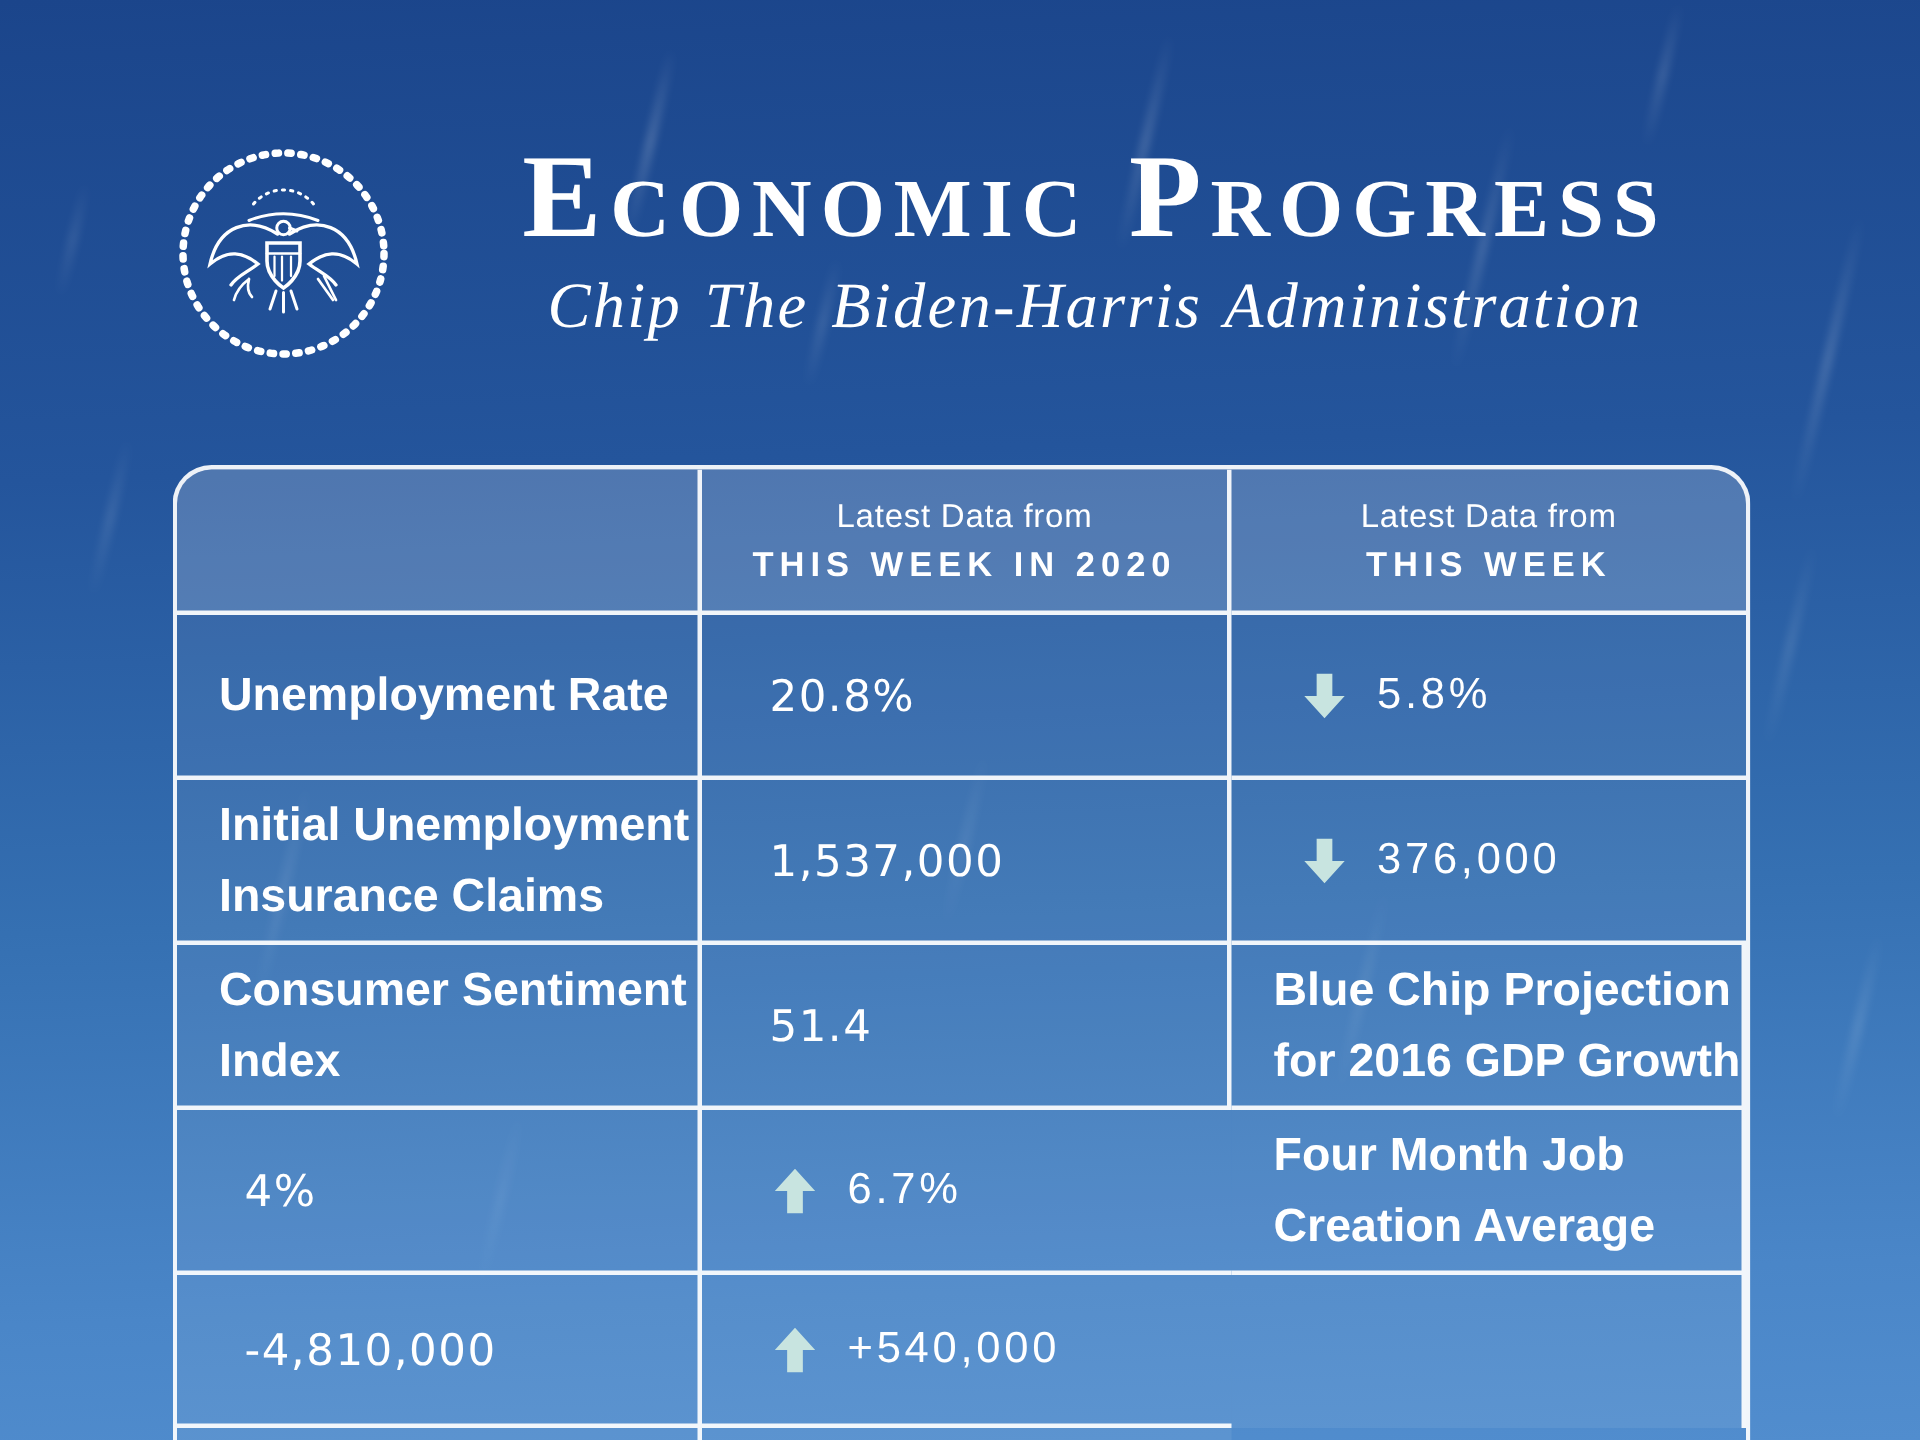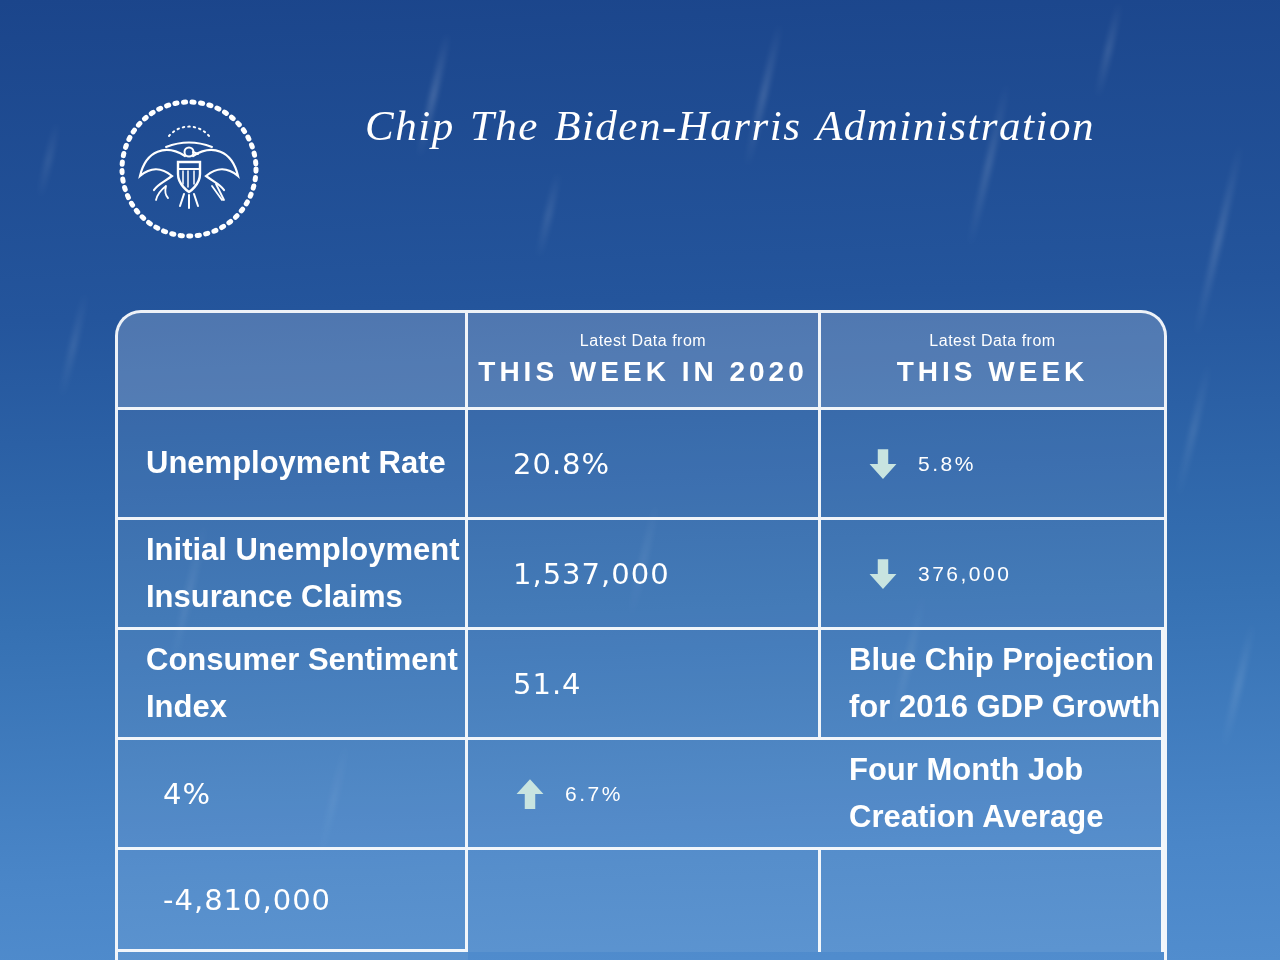--- a/index.html
+++ b/index.html
@@ -41,25 +41,25 @@
     grid-template-rows:97px 110px 110px 110px 110px 102px 1fr;
   }
   .cell{
     box-sizing:border-box;color:#fff;display:flex;align-items:center;
     border-right:3px solid var(--border);border-bottom:3px solid var(--border);
     background:var(--cell-tint);
   }
   .cell.last-col{border-right:none;}
   .cell.filler{border-bottom:none;}
   .cell.hdr{background:var(--header-tint);flex-direction:column;justify-content:center;text-align:center;}
-  .hdr-line1{font-size:16px;letter-spacing:.5px;text-align:center;}
-  .hdr-line2{font-size:28px;font-weight:700;letter-spacing:4px;margin-top:6px;white-space:nowrap;}
+  .hdr-line1{font-size:22px;letter-spacing:.5px;text-align:center;}
+  .hdr-line2{font-size:23px;font-weight:700;letter-spacing:4px;margin-top:6px;white-space:nowrap;}
   .cell.rowlabel{padding-left:28px;font-size:31px;font-weight:700;line-height:1.5;white-space:pre-line;}
   .cell.val2020{padding-left:45px;font-size:29px;letter-spacing:1px;font-family:"DejaVu Sans", sans-serif;}
-  .cell.valnow{padding-left:45px;font-size:21px;letter-spacing:2.5px;}
+  .cell.valnow{padding-left:45px;font-size:29px;letter-spacing:2.5px;}
   .arrow{display:inline-flex;margin-right:18px;}
   .arrow svg{display:block;}
   .trend-down .arrow svg{transform:rotate(180deg);}
   .seal *{vector-effect:non-scaling-stroke;}
 </style>
 </head>
 <body>
 
 <div class="streak" style="left:430px;top:30px;height:130px;opacity:.35"></div>
 <div class="streak" style="left:545px;top:170px;height:90px;opacity:.22"></div>
@@ -97,20 +97,21 @@
     <path d="M69 77 v13 M74 77 v16 M80 77 v13" stroke-width="1.5"></path>
 
     <path d="M70 100 l-4 12 M75 101 l0 13 M80 100 l4 12" stroke-width="2"></path>
 
     <path d="M52 92 q-8 6 -10 14 M52 92 q-2 8 2 12" stroke-width="1.8"></path>
     <path d="M98 92 l10 14 M102 90 l8 16" stroke-width="1.8"></path>
   </g>
 </svg>
 
 <div class="masthead">
+  <div class="title">Economic Progress</div>
   <div class="subtitle">Chip The Biden-Harris Administration</div>
 </div>
 
 <div class="ptable">
 
   <div class="cell hdr"></div>
   <div class="cell hdr">
     <div class="hdr-line1">Latest Data from</div>
     <div class="hdr-line2">THIS WEEK IN 2020</div>
   </div>
@@ -154,17 +155,25 @@
       <svg viewBox="0 0 24 24" width="34" height="34">
           <path d="M12 1.5 L21.5 12 L15.7 12 L15.7 22.5 L8.3 22.5 L8.3 12 L2.5 12 Z" fill="#c8e4e0"></path>
         </svg>
     </span>
     <span>6.7%</span>
   </div>
 
   <div class="cell rowlabel">Four Month Job
 Creation Average</div>
   <div class="cell val2020">-4,810,000</div>
+  <div class="cell valnow last-col trend-up">
+    <span class="arrow">
+      <svg viewBox="0 0 24 24" width="34" height="34">
+          <path d="M12 1.5 L21.5 12 L15.7 12 L15.7 22.5 L8.3 22.5 L8.3 12 L2.5 12 Z" fill="#c8e4e0"></path>
+        </svg>
+    </span>
+    <span>+540,000</span>
+  </div>
 
   <div class="cell filler"></div>
   <div class="cell filler"></div>
   <div class="cell filler last-col"></div>
 </div>
 
 </body></html>

